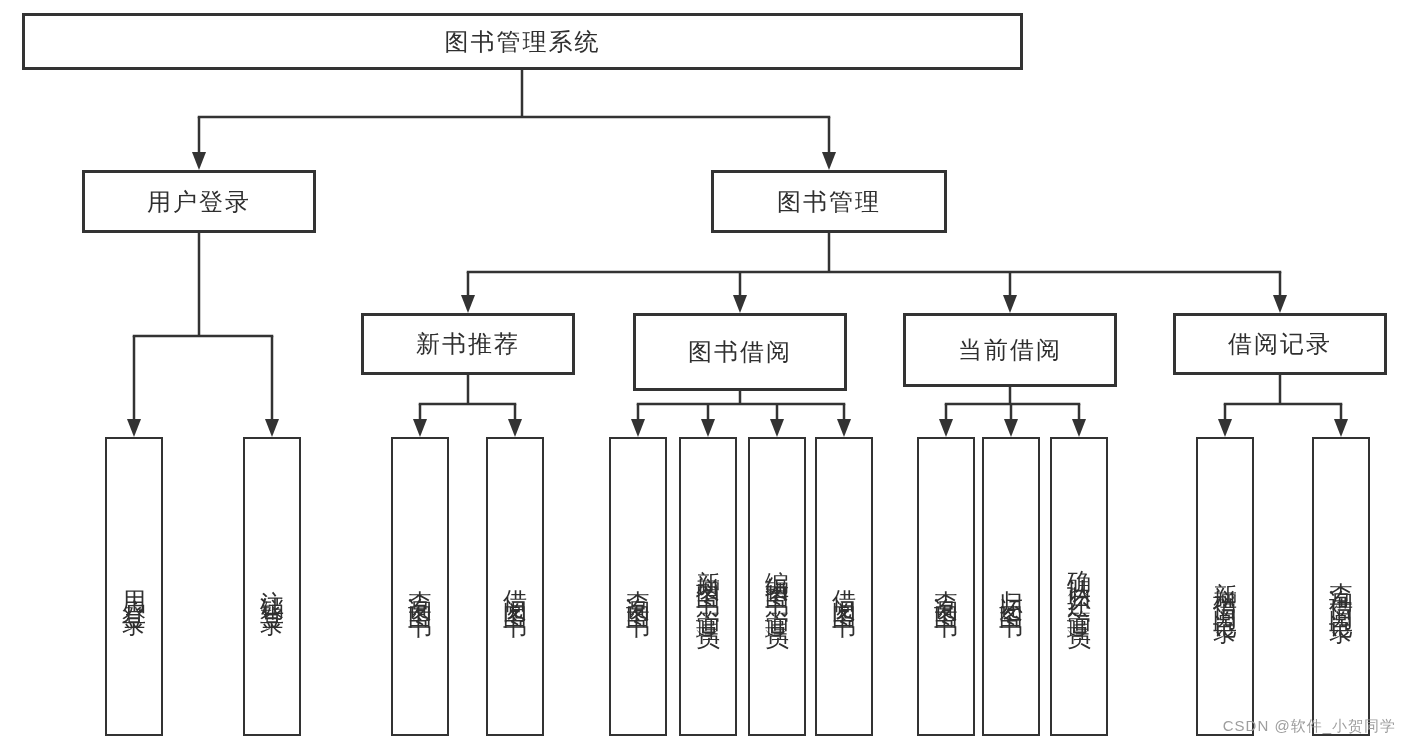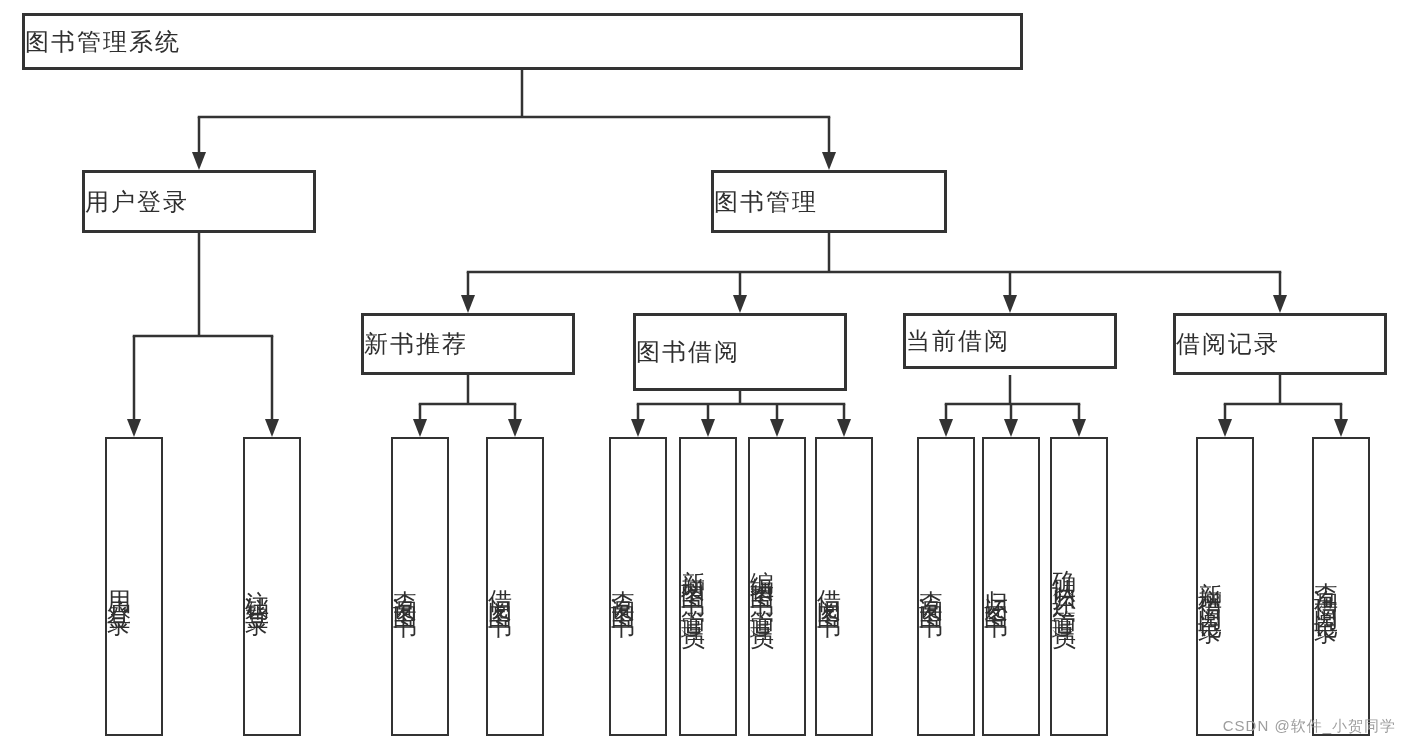--- a/index.html
+++ b/index.html
@@ -17,21 +17,21 @@
     width: 1405px; height: 747px;
     z-index: 1;
   }
   .node {
     position: absolute;
     background: #ffffff;
     border: 3px solid #333333;
     box-sizing: border-box;
     display: flex;
     align-items: center;
-    justify-content: flex-start;
+    justify-content: center;
     color: #2f2f2f;
     z-index: 2;
   }
   .h-node span {
     font-size: 24px;
     letter-spacing: 2px;
     white-space: nowrap;
   }
   .leaf { border-width: 2.5px; }
   .leaf span {
@@ -131,21 +131,21 @@
   <div class="node h-node" style="left:711px; top:170px; width:236px; height:63px;font-family:Liberation Mono, monospace;">
     <span>图书管理</span>
   </div>
 
   <div class="node h-node" style="left:361px; top:313px; width:214px; height:62px;">
     <span>新书推荐</span>
   </div>
   <div class="node h-node" style="left:633px; top:313px; width:214px; height:78px;">
     <span>图书借阅</span>
   </div>
-  <div class="node h-node" style="left:903px; top:313px; width:214px; height:56px;">
+  <div class="node h-node" style="left:903px; top:313px; width:214px; height:74px;">
     <span>当前借阅</span>
   </div>
   <div class="node h-node" style="left:1173px; top:313px; width:214px; height:62px;">
     <span>借阅记录</span>
   </div>
 
   <div class="node leaf" style="left:105px; top:437px; width:58px; height:299px;">
     <span>用户登录</span>
   </div>
   <div class="node leaf" style="left:243px; top:437px; width:58px; height:299px;">

